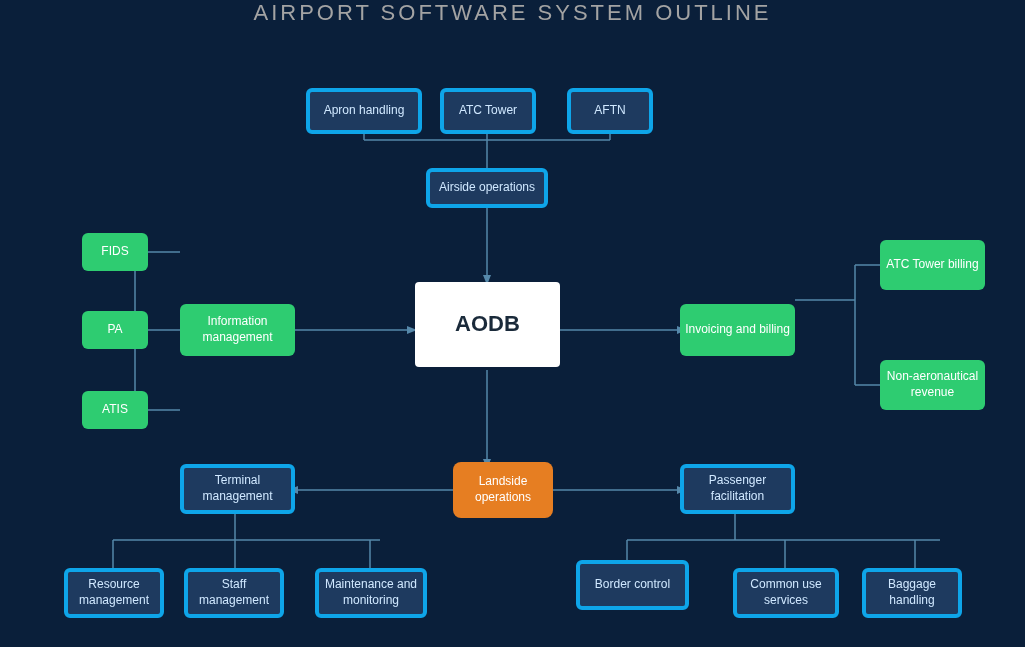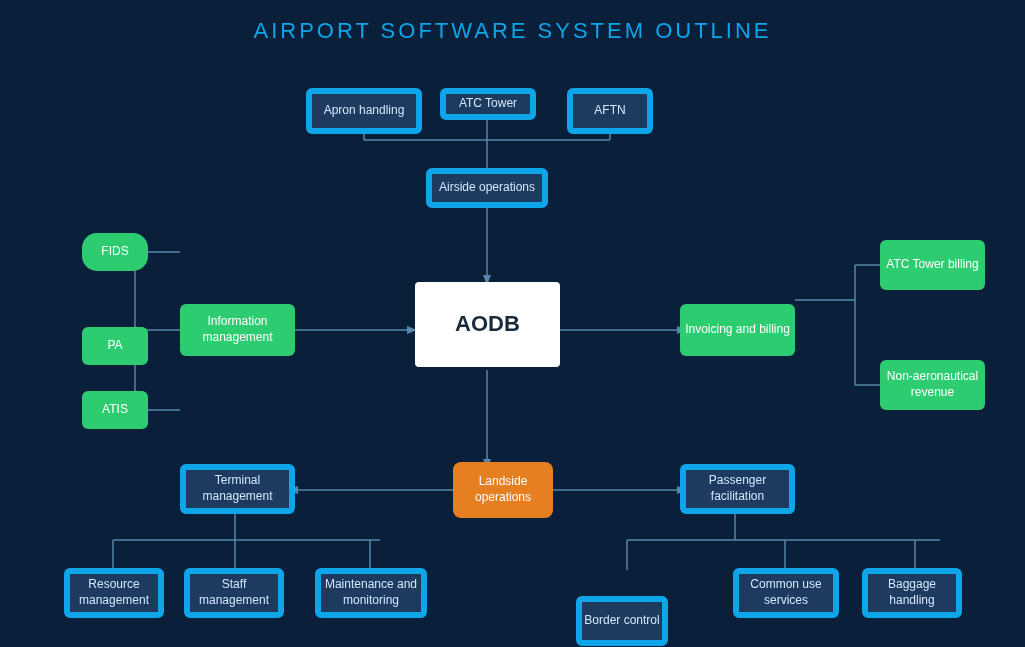--- a/index.html
+++ b/index.html
@@ -6,24 +6,23 @@
     body {
       width: 1025px;
       height: 647px;
       background-color: #0a1f3a;
       font-family: Arial, sans-serif;
       overflow: hidden;
       position: relative;
     }
     .title {
       text-align: center;
-      color: #0ea5e9;
+      color: #a3a3a3;
       font-size: 22px;
       letter-spacing: 3px;
-      padding-top: 18px;
       font-weight: 400;
     }
     svg.diagram {
       position: absolute;
       top: 0;
       left: 0;
       width: 1025px;
       height: 647px;
       pointer-events: none;
     }
@@ -34,21 +33,21 @@
       align-items: center;
       justify-content: center;
       text-align: center;
       font-size: 12px;
       font-weight: 500;
       line-height: 1.3;
     }
     .node-blue-dark {
       background-color: #1e3a5f;
       color: #d0e8ff;
-      border: 6px solid #0ea5e9;
+      border: 4px solid #0ea5e9;
     }
     .node-white {
       background-color: #ffffff;
       color: #1a2a3a;
       border-radius: 4px;
       font-size: 18px;
       font-weight: 600;
     }
     .node-green {
       background-color: #2ecc71;
@@ -110,31 +109,31 @@
 
   <line x1="735" y1="513" x2="735" y2="540" stroke="#5588aa" stroke-width="1.5"></line>
   <line x1="627" y1="540" x2="940" y2="540" stroke="#5588aa" stroke-width="1.5"></line>
   <line x1="627" y1="540" x2="627" y2="570" stroke="#5588aa" stroke-width="1.5"></line>
   <line x1="785" y1="540" x2="785" y2="570" stroke="#5588aa" stroke-width="1.5"></line>
   <line x1="915" y1="540" x2="915" y2="570" stroke="#5588aa" stroke-width="1.5"></line>
 </svg>
 
 <div class="node node-blue-dark" style="left:306px; top:88px; width:116px; height:46px;">Apron handling</div>
 
-<div class="node node-blue-dark" style="left:440px; top:88px; width:96px; height:32px;">ATC Tower</div>
+<div class="node node-blue-dark" style="left:440px; top:88px; width:96px; height:46px;">ATC Tower</div>
 
 <div class="node node-blue-dark" style="left:567px; top:88px; width:86px; height:46px;">AFTN</div>
 
 <div class="node node-blue-dark" style="left:426px; top:168px; width:122px; height:40px;">Airside operations</div>
 
 <div class="node node-white" style="left:415px; top:282px; width:145px; height:85px; font-size:22px;">AODB</div>
 
-<div class="node node-green" style="left:82px; top:233px; width:66px; height:38px;border-radius:15px;">FIDS</div>
+<div class="node node-green" style="left:82px; top:233px; width:66px; height:38px;">FIDS</div>
 
-<div class="node node-green" style="left:82px; top:311px; width:66px; height:38px;margin-top:16px;">PA</div>
+<div class="node node-green" style="left:82px; top:311px; width:66px; height:38px;">PA</div>
 
 <div class="node node-green" style="left:82px; top:391px; width:66px; height:38px;">ATIS</div>
 
 <div class="node node-green" style="left:180px; top:304px; width:115px; height:52px;">Information management</div>
 
 <div class="node node-green" style="left:680px; top:304px; width:115px; height:52px;">Invoicing and billing</div>
 
 <div class="node node-green" style="left:880px; top:240px; width:105px; height:50px;">ATC Tower billing</div>
 
 <div class="node node-green" style="left:880px; top:360px; width:105px; height:50px;">Non-aeronautical revenue</div>
@@ -144,17 +143,17 @@
 <div class="node node-blue-dark" style="left:180px; top:464px; width:115px; height:50px;">Terminal management</div>
 
 <div class="node node-blue-dark" style="left:680px; top:464px; width:115px; height:50px;">Passenger facilitation</div>
 
 <div class="node node-blue-dark" style="left:64px; top:568px; width:100px; height:50px;border-radius:6px;">Resource management</div>
 
 <div class="node node-blue-dark" style="left:184px; top:568px; width:100px; height:50px;">Staff management</div>
 
 <div class="node node-blue-dark" style="left:315px; top:568px; width:112px; height:50px;">Maintenance and monitoring</div>
 
-<div class="node node-blue-dark" style="left:576px; top:596px; width:92px; height:50px;">Border control</div>
+<div class="node node-blue-dark" style="left:576px; top:560px; width:113px; height:50px;">Border control</div>
 
 <div class="node node-blue-dark" style="left:733px; top:568px; width:106px; height:50px;">Common use services</div>
 
 <div class="node node-blue-dark" style="left:862px; top:568px; width:100px; height:50px;">Baggage handling</div>
 
 </body></html>

